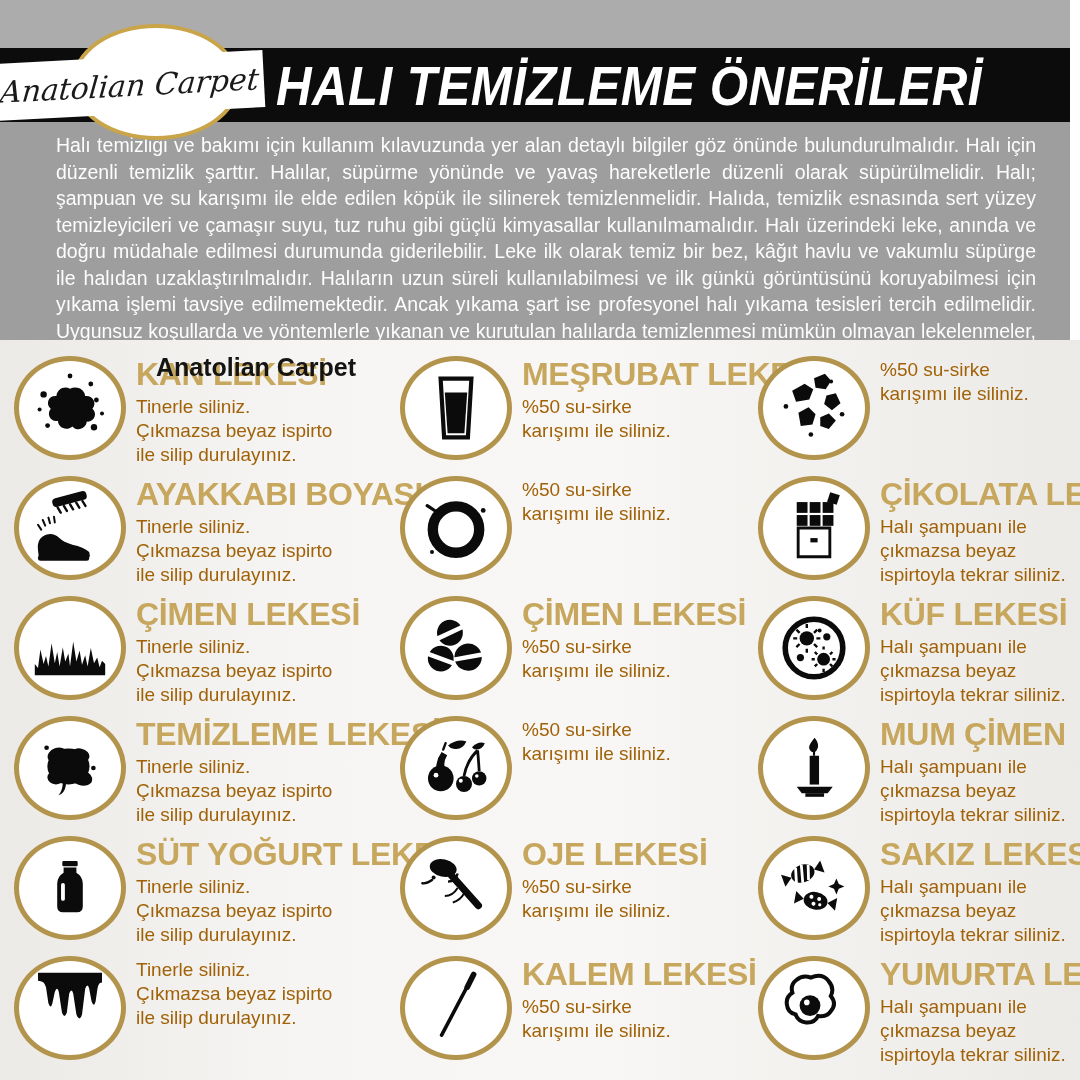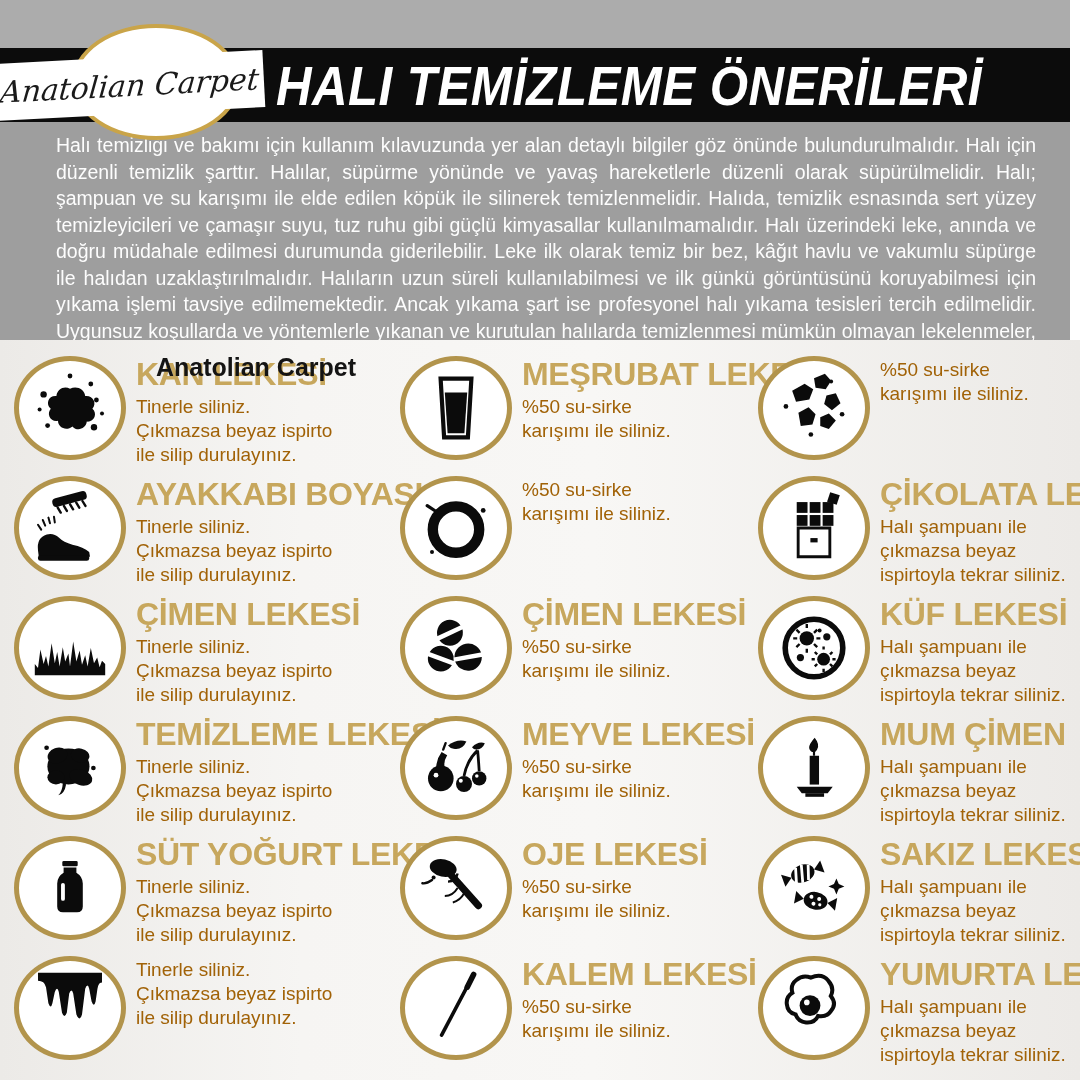--- a/index.html
+++ b/index.html
@@ -307,21 +307,20 @@
         <circle cx="60" cy="70" r="10"></circle>
           <circle cx="79" cy="63" r="9"></circle>
         <path d="M60 60Q64 40 77 28M79 54q-1-16-2-26" stroke="#0b0b0b" stroke-width="3.5" fill="none"></path>
         <path d="M70 24q8-8 16-5-3 8-11 8-3 0-5-3z"></path>
         <circle cx="56" cy="66" r="2.5" fill="#ffffff"></circle>
           <circle cx="76" cy="60" r="2.2" fill="#ffffff"></circle>
         <circle cx="25" cy="59" r="3" fill="#ffffff"></circle>
       </svg>
     </div>
     <div class="cell-text">
-      <div class="cell-title">MEYVE LEKESİ</div>
       <div class="cell-desc">
         <span class="ln">%50 su-sirke</span>
         <span class="ln">karışımı ile siliniz.</span>
       </div>
     </div>
   </div>
 
   <div class="cell">
     <div class="icon-ellipse">
       <svg viewBox="0 0 100 100" width="72" height="80">

